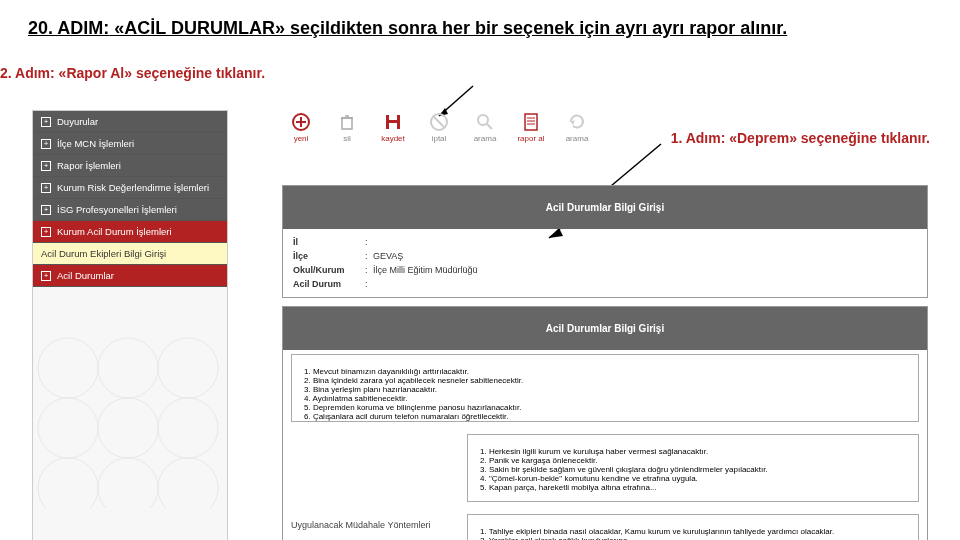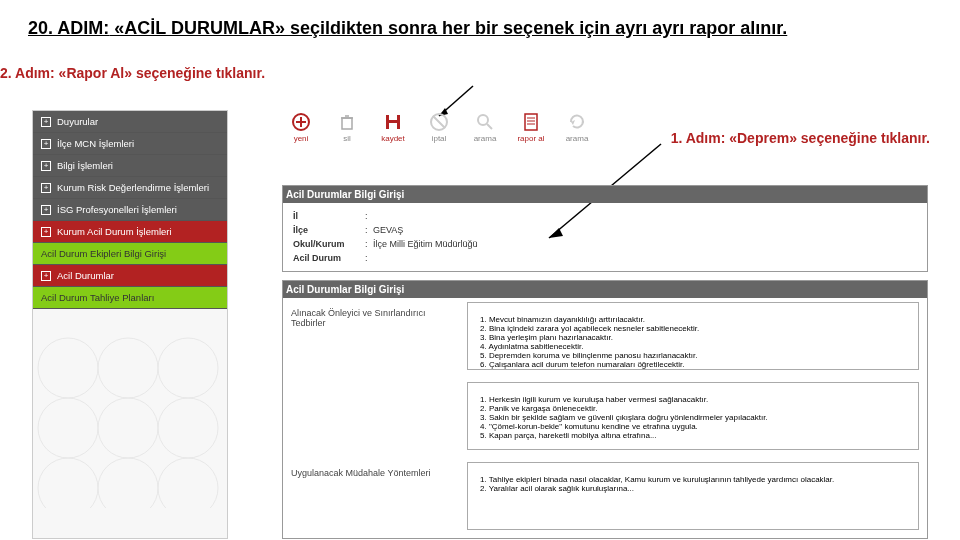--- a/index.html
+++ b/index.html
@@ -6,31 +6,31 @@
   body { font-family: Arial, sans-serif; width: 960px; height: 540px; background: #fff; overflow: hidden; position: relative; }
   .page-title { font-size: 18px; font-weight: bold; padding: 18px 32px 6px 28px; text-decoration: underline; }
   .page-title .plain { text-decoration: none; }
   .step2 { text-align: left; font-size: 14px; font-weight: bold; color: #b22222; margin-top: 20px; }
   .step1 { position: absolute; right: 30px; top: 130px; font-size: 14px; font-weight: bold; color: #b22222; }
   .app { position: absolute; left: 32px; top: 110px; display: flex; width: 896px; }
   .sidebar { width: 196px; border: 1px solid #ccc; background: #f7f7f7; }
   .side-item { display: flex; align-items: center; gap: 6px; padding: 5px 8px; font-size: 9.5px; color: #333; border-bottom: 1px solid #555; cursor: pointer; }
   .side-item.dark { background: #5a5a5a; color: #fff; }
   .side-item.red { background: #b22222; color: #fff; }
-  .side-item.white { background: #84cc16; color: #333; }
+  .side-item.white { background: #fef9c3; color: #333; }
   .plus { display: inline-flex; width: 10px; height: 10px; border: 1px solid currentColor; align-items: center; justify-content: center; font-size: 8px; line-height: 1; }
   .bg-pattern { position: absolute; left: 28px; top: 328px; width: 200px; height: 180px; opacity: 0.08; }
   .content { margin-left: 54px; width: 646px; }
   .toolbar { display: flex; gap: 8px; padding: 2px 0 6px; }
   .tbtn { display: flex; flex-direction: column; align-items: center; width: 38px; cursor: pointer; }
   .tbtn .ico { width: 20px; height: 20px; display: flex; align-items: center; justify-content: center; }
   .tbtn .lbl { font-size: 8px; color: #888; margin-top: 2px; }
   .tbtn .lbl.red { color: #b22222; }
   .panel { border: 1px solid #999; margin-top: 36px; }
-  .panel-head { background: #666; color: #fff; font-size: 10px; font-weight: bold; text-align: left; padding: 3px; }
+  .panel-head { background: #666; color: #fff; font-size: 10px; font-weight: bold; text-align: center; padding: 16px; }
   .panel-body { padding: 6px 10px; font-size: 9px; color: #333; }
   .row { display: flex; align-items: center; padding: 2px 0; }
   .row .k { width: 72px; font-weight: bold; }
   .row .c { width: 8px; }
   .row .v { flex: 1; }
   .panel2 { border: 1px solid #999; margin-top: 8px; display: flex; flex-direction: column; }
   .form-row { display: flex; align-items: flex-start; padding: 4px 8px; gap: 6px; }
   .form-label { width: 170px; font-size: 9px; color: #444; padding-top: 6px; }
   .form-field { flex: 1; }
   .txtarea { width: 100%; height: 68px; border: 1px solid #aaa; font-size: 8px; padding: 12px; resize: none; font-family: inherit; overflow-y: scroll; }
@@ -61,43 +61,40 @@
       <div class="side-item dark">
         <span class="plus">+</span>
         <span>Duyurular</span>
       </div>
       <div class="side-item dark">
         <span class="plus">+</span>
         <span>İlçe MCN İşlemleri</span>
       </div>
       <div class="side-item dark">
         <span class="plus">+</span>
-        <span>Bilgi İşlemleri</span>
+        <span>Rapor İşlemleri</span>
       </div>
       <div class="side-item dark">
         <span class="plus">+</span>
         <span>Kurum Risk Değerlendirme İşlemleri</span>
       </div>
       <div class="side-item dark">
         <span class="plus">+</span>
         <span>İSG Profesyonelleri İşlemleri</span>
       </div>
       <div class="side-item red">
         <span class="plus">+</span>
         <span>Kurum Acil Durum İşlemleri</span>
       </div>
       <div class="side-item white">
         <span>Acil Durum Ekipleri Bilgi Girişi</span>
       </div>
       <div class="side-item red">
         <span class="plus">+</span>
         <span>Acil Durumlar</span>
-      </div>
-      <div class="side-item white">
-        <span>Acil Durum Tahliye Planları</span>
       </div>
     </div>
   <div class="content">
     <div class="toolbar" id="toolbar">
         <div class="tbtn">
           <div class="ico">
             <svg width="20" height="20">
               <circle cx="10" cy="10" r="8" fill="none" stroke="#b22222" stroke-width="2"></circle>
               <line x1="10" y1="5" x2="10" y2="15" stroke="#b22222" stroke-width="2"></line>
               <line x1="5" y1="10" x2="15" y2="10" stroke="#b22222" stroke-width="2"></line>
@@ -184,21 +181,20 @@
           <div class="row">
             <div class="k">Acil Durum</div>
             <div class="c">:</div>
           </div>
         </div>
     </div>
     <div class="panel2">
       <div class="panel-head">Acil Durumlar Bilgi Girişi</div>
       <div id="panel2body">
           <div class="form-row">
-            <div class="form-label">Alınacak Önleyici ve Sınırlandırıcı Tedbirler</div>
             <div class="form-field"><textarea class="txtarea" style="">1. Mevcut binamızın dayanıklılığı arttırılacaktır.
 2. Bina içindeki zarara yol açabilecek nesneler sabitlenecektir.
 3. Bina yerleşim planı hazırlanacaktır.
 4. Aydınlatma sabitlenecektir.
 5. Depremden koruma ve bilinçlenme panosu hazırlanacaktır.
 6. Çalışanlara acil durum telefon numaraları öğretilecektir.
 7. Her kapıyı ve camına karşı önlem ile elektrik...</textarea></div>
           </div>
           <div class="form-row">
             <div class="form-label"></div>

